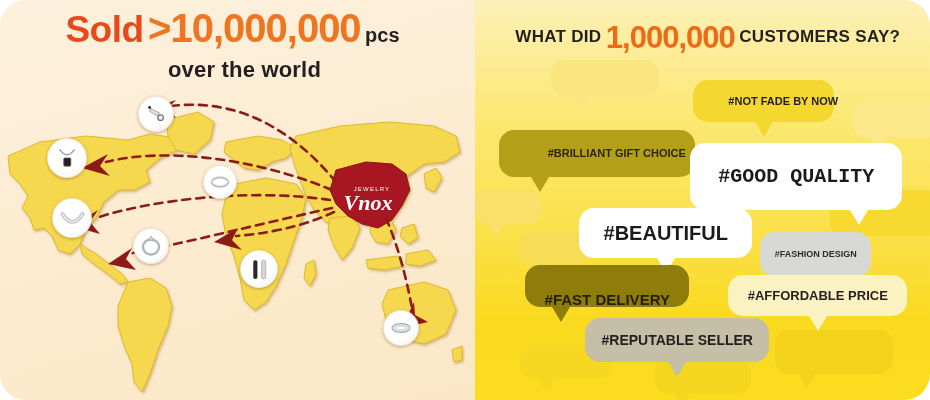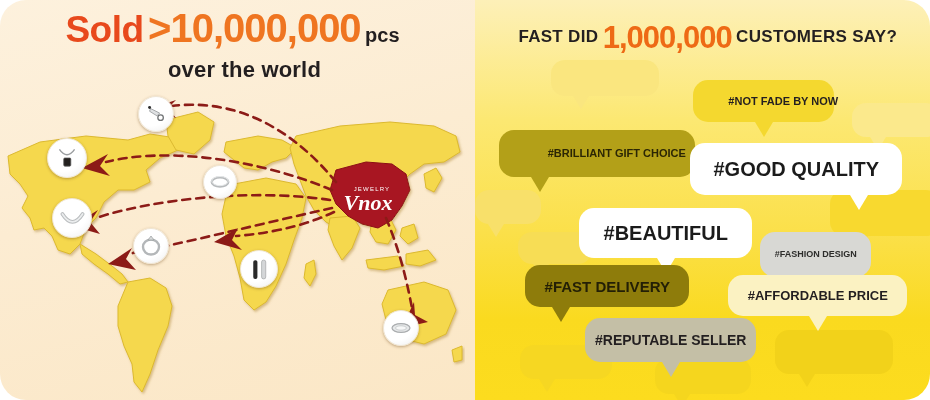--- a/index.html
+++ b/index.html
@@ -205,45 +205,45 @@
         <div class="deco" style="left: 377px; top: 103px; width: 88px; height: 34px; background: rgb(251, 233, 140); --dc: #fbe98c;"></div>
         <div class="deco" style="left: 0px; top: 190px; width: 66px; height: 34px; background: rgb(248, 224, 106); --dc: #f8e06a;"></div>
         <div class="deco" style="left: 43px; top: 232px; width: 74px; height: 32px; background: rgb(247, 221, 85); --dc: #f7dd55;"></div>
         <div class="deco" style="left: 355px; top: 190px; width: 110px; height: 46px; background: rgb(248, 217, 47); --dc: #f8d92f;"></div>
         <div class="deco" style="left: 45px; top: 345px; width: 92px; height: 34px; background: rgb(246, 215, 34); --dc: #f6d722;"></div>
         <div class="deco" style="left: 300px; top: 330px; width: 118px; height: 44px; background: rgb(242, 210, 26); --dc: #f2d21a;"></div>
         <div class="deco" style="left: 180px; top: 358px; width: 96px; height: 36px; background: rgb(245, 214, 30); --dc: #f5d61e;"></div>
       </div>
 
     <div id="right-head">
-      <span class="q-word">FAST DID</span>
+      <span class="q-word">WHAT DID</span>
       <span class="q-num">1,000,000</span>
       <span class="q-word">CUSTOMERS SAY?</span>
     </div>
 
     <div id="bubble-layer">
         <div class="bub tail-c" style="left: 218px; top: 80px; width: 141px; height: 42px; background: rgb(244, 216, 47); --tail: #f4d82f; z-index: 10; padding-left: 39px;">
           <span class="txt" style="font-size: 11px; color: rgb(35, 31, 32);">#NOT FADE BY NOW</span>
         </div>
         <div class="bub tail-l" style="left: 24px; top: 130px; width: 196px; height: 47px; background: rgb(179, 160, 24); --tail: #b3a018; z-index: 11; padding-left: 39px;">
           <span class="txt" style="font-size: 11px; color: rgb(43, 38, 4);">#BRILLIANT GIFT CHOICE</span>
         </div>
-        <div class="bub tail-r" style="left: 215px; top: 143px; width: 212px; height: 52px; background: rgb(255, 255, 255); --tail: #ffffff; z-index: 12;">
+        <div class="bub tail-r" style="left: 215px; top: 143px; width: 212px; height: 67px; background: rgb(255, 255, 255); --tail: #ffffff; z-index: 12; font-family: Liberation Mono, monospace;">
           <span class="txt" style="font-size: 20px; color: rgb(27, 27, 27);">#GOOD QUALITY</span>
         </div>
         <div class="bub tail-c" style="left: 104px; top: 208px; width: 173px; height: 50px; background: rgb(255, 255, 255); --tail: #ffffff; z-index: 13;">
           <span class="txt" style="font-size: 20px; color: rgb(27, 27, 27);">#BEAUTIFUL</span>
         </div>
         <div class="bub tail-r" style="left: 285px; top: 232px; width: 111px; height: 45px; background: rgb(216, 216, 212); --tail: #d8d8d4; z-index: 14;">
           <span class="txt" style="font-size: 9px; color: rgb(45, 45, 43);">#FASHION DESIGN</span>
         </div>
-        <div class="bub tail-l" style="left: 50px; top: 265px; width: 164px; height: 42px; background: rgb(142, 124, 11); --tail: #8e7c0b; z-index: 15;">
+        <div class="bub tail-l" style="left: 50px; top: 265px; width: 164px; height: 42px; background: rgb(142, 124, 11); --tail: #8e7c0b; z-index: 15; align-items: flex-end;">
           <span class="txt" style="font-size: 15px; color: rgb(35, 31, 6);">#FAST DELIVERY</span>
         </div>
         <div class="bub tail-c" style="left: 253px; top: 275px; width: 179px; height: 41px; background: rgb(251, 242, 194); --tail: #fbf2c2; z-index: 16;">
           <span class="txt" style="font-size: 13px; color: rgb(35, 31, 32);">#AFFORDABLE PRICE</span>
         </div>
-        <div class="bub tail-c" style="left: 110px; top: 318px; width: 171px; height: 44px; background: rgb(196, 191, 166); --tail: #c4bfa6; z-index: 17;">
+        <div class="bub tail-c" style="left: 110px; top: 318px; width: 184px; height: 44px; background: rgb(196, 191, 166); --tail: #c4bfa6; z-index: 17;">
           <span class="txt" style="font-size: 14px; color: rgb(35, 31, 32);">#REPUTABLE SELLER</span>
         </div>
       </div>
   </div>
 </div>
 
 </body></html>

